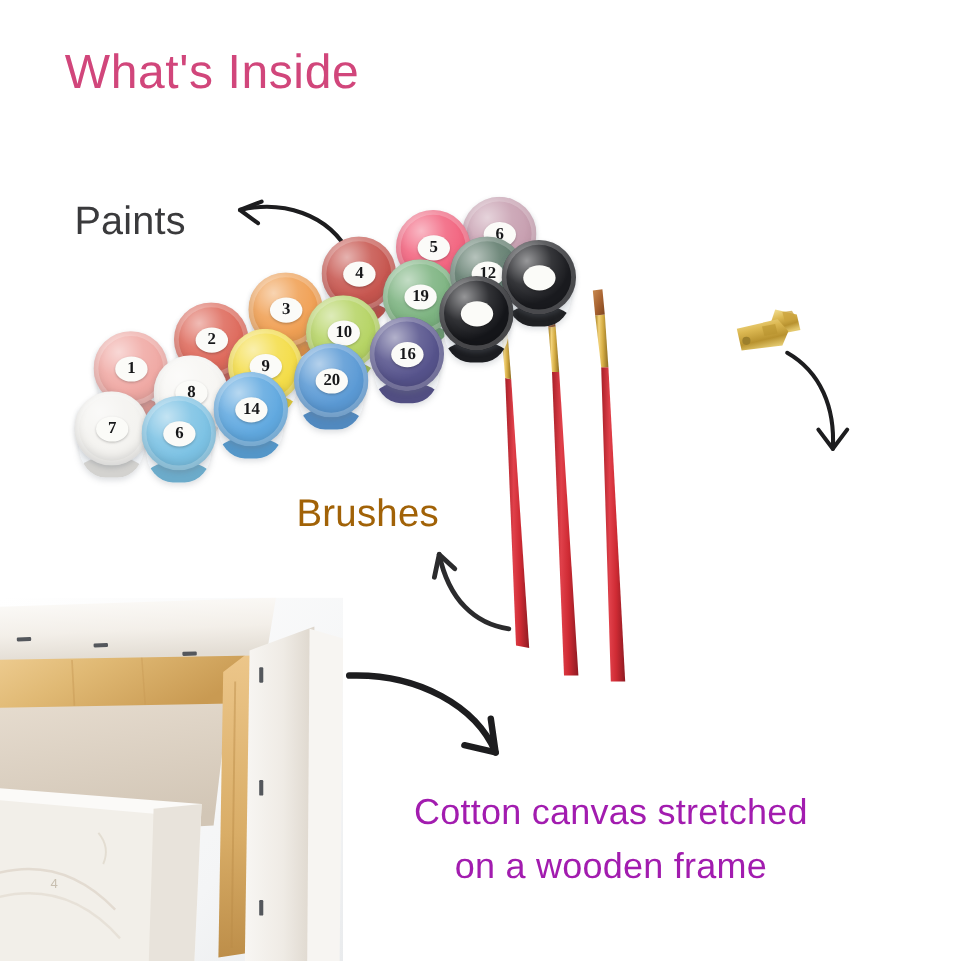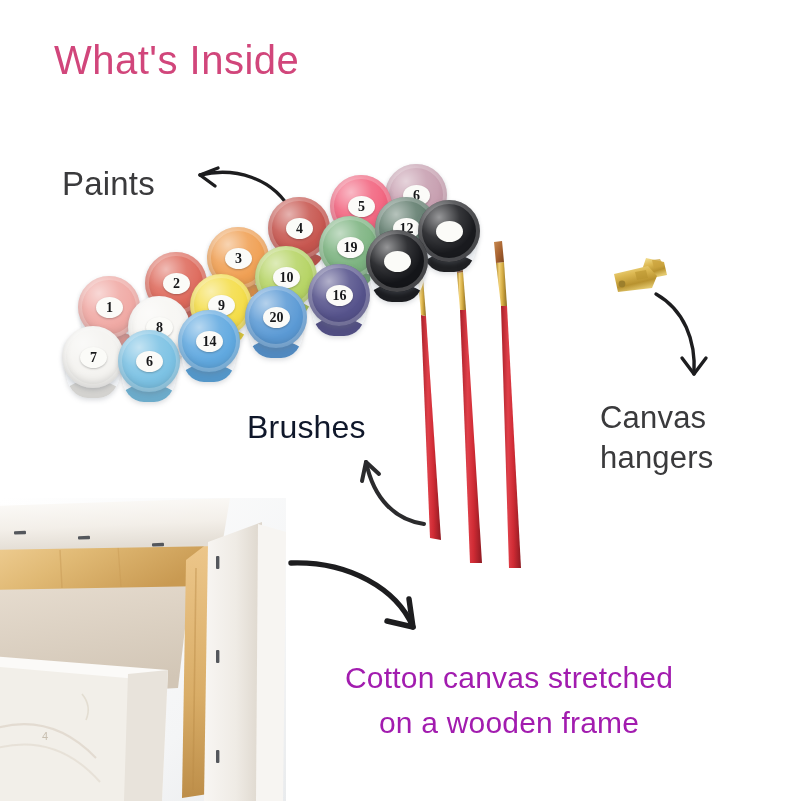--- a/index.html
+++ b/index.html
@@ -394,19 +394,17 @@
     <path d="M6,6 C34,22 46,52 44,86" fill="none" stroke="#1d1d1f" stroke-width="3.4" stroke-linecap="round"></path>
     <path d="M44,86 L32,70 M44,86 L56,70" fill="none" stroke="#1d1d1f" stroke-width="3.4" stroke-linecap="round"></path>
   </svg>
 
   <svg class="arrow" id="arrow-canvas" width="160" height="105" viewBox="0 0 160 105">
     <path d="M8,18 C66,16 114,44 130,82" fill="none" stroke="#1d1d1f" stroke-width="5.4" stroke-linecap="round"></path>
     <path d="M130,82 L126,54 M130,82 L104,76" fill="none" stroke="#1d1d1f" stroke-width="5.4" stroke-linecap="round"></path>
   </svg>
 
   <div class="anno-label" id="label-paints" style="color: rgb(58, 58, 60);">Paints</div>
-  <div class="anno-label" id="label-brushes" style="color: #0f172a;">Brushes</div>
-  <div class="anno-label" id="label-hangers" style="color: rgb(58, 58, 60);">Canvas
-hangers</div>
+  <div class="anno-label" id="label-brushes" style="color: #a16207;">Brushes</div>
   <div class="anno-label" id="label-canvas" style="color: #a21caf; text-align: center;">Cotton canvas stretched
 on a wooden frame</div>
 
 </div>
 
 </body></html>

